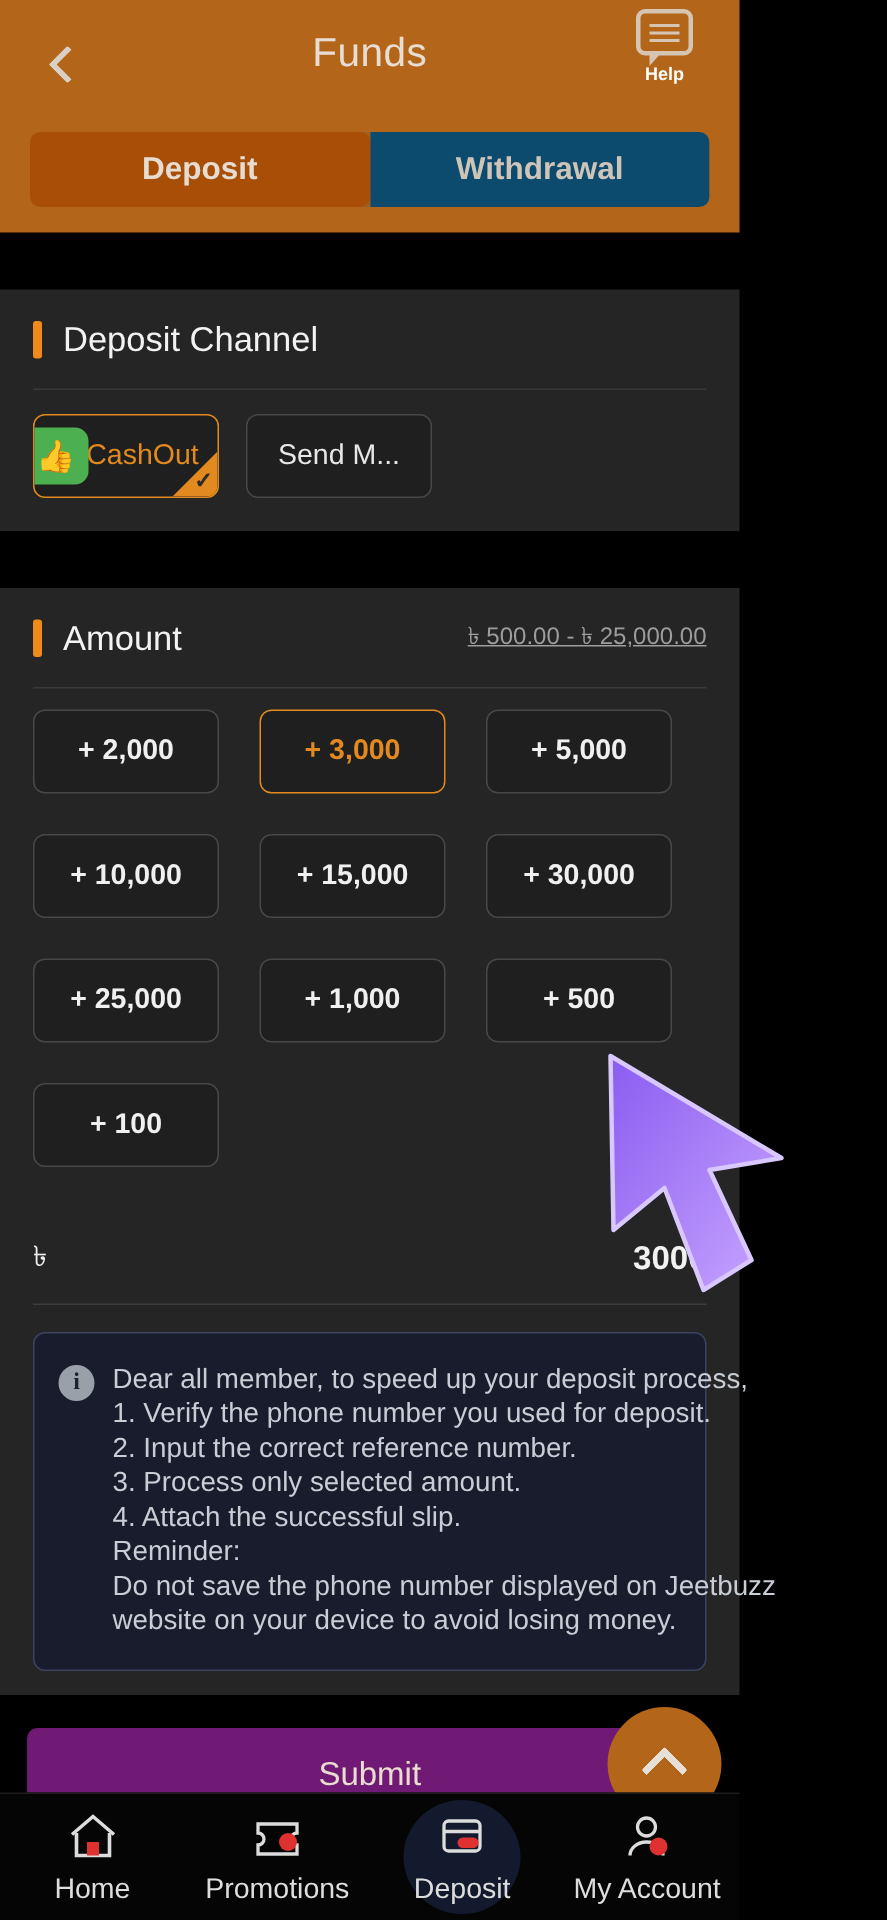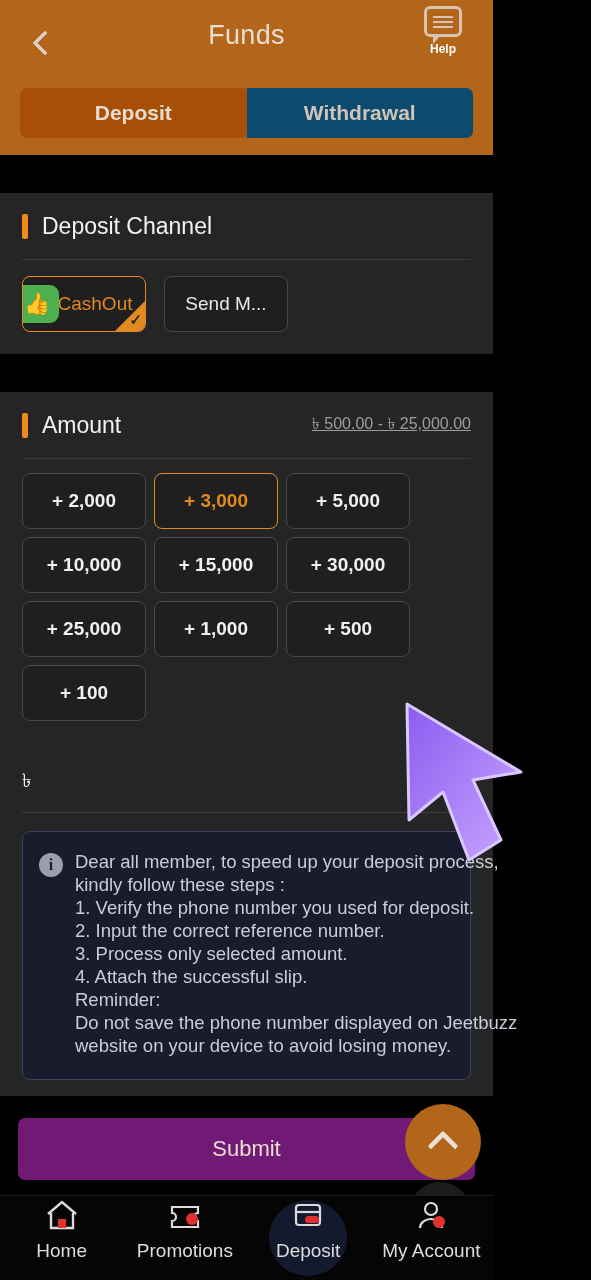--- a/index.html
+++ b/index.html
@@ -129,21 +129,21 @@
     border-bottom: 30px solid #e2891f;
     border-left: 30px solid transparent;
   }
   .tick:after {
     content: "✓";
     position: absolute; right: 3px; bottom: -28px;
     font-size: 15px; color: #2b2b2b; font-weight: bold;
   }
 
   
-  .grid { display: flex; flex-wrap: wrap; gap: 8px; padding: 14px 0 6px; }
+  .grid { display: flex; flex-wrap: wrap; gap: 27px; padding: 14px 0 6px; }
   .amt {
     width: 124px; height: 56px;
     border: 1px solid #484848;
     border-radius: 8px;
     background: #1f1f1f;
     display: flex; align-items: center; justify-content: center;
     font-size: 19px; font-weight: bold; color: #f0f0f0;
   }
   .amt.selected { border: 1.5px solid #e2891f; color: #e2891f; }
 
@@ -216,21 +216,21 @@
   .bottom-nav {
     position: absolute; left: 0; right: 0; bottom: 0;
     height: 85px;
     background: #050505;
     border-top: 1px solid #1d1d1d;
     display: flex;
   }
   .nav-item {
     flex: 1;
     display: flex; flex-direction: column;
-    align-items: center; justify-content: flex-start;
+    align-items: center; justify-content: center;
     gap: 6px; position: relative;
   }
   .nav-ico { width: 42px; height: 38px; position: relative; z-index: 2;
              display:flex; align-items:center; justify-content:center; }
   .nav-label { font-size: 19px; color: #ddd; z-index: 2; }
   .nav-item.active:before {
     content: ""; position: absolute;
     top: 4px; left: 50%; transform: translateX(-50%);
     width: 78px; height: 76px; border-radius: 50%;
     background: #141a2e; z-index: 1;
@@ -312,21 +312,20 @@
       <span class="cur">৳</span>
       <span class="amt-value">3000</span>
     </div>
   </div>
 
   <div class="notice-wrap">
     <div class="notice">
       <div class="info-ico">i</div>
       <div class="notice-text">
         <div>Dear all member, to speed up your deposit process,</div>
-        <div>kindly follow these steps :</div>
         <div>1. Verify the phone number you used for deposit.</div>
         <div>2. Input the correct reference number.</div>
         <div>3. Process only selected amount.</div>
         <div>4. Attach the successful slip.</div>
         <div>Reminder:</div>
         <div>Do not save the phone number displayed on Jeetbuzz</div>
         <div>website on your device to avoid losing money.</div>
       </div>
     </div>
   </div>

